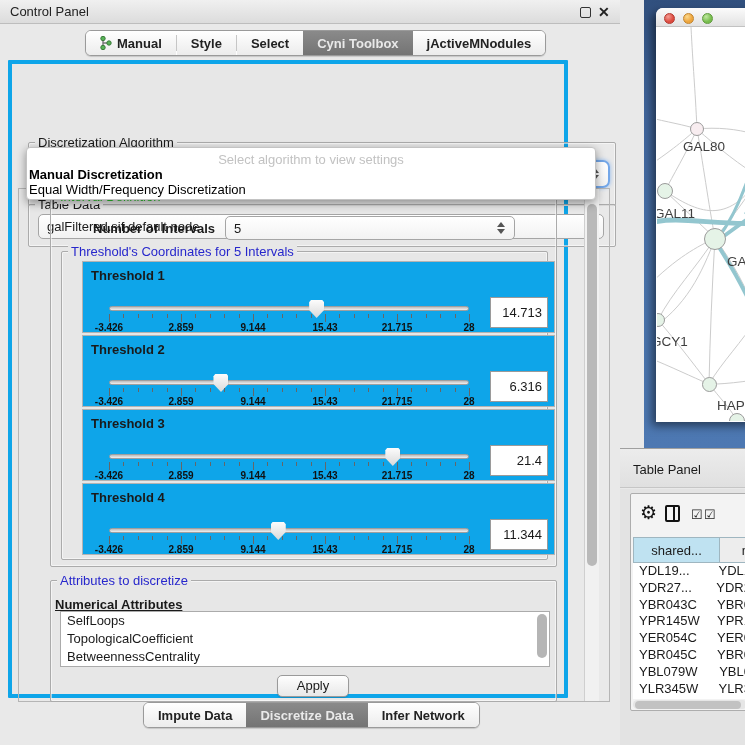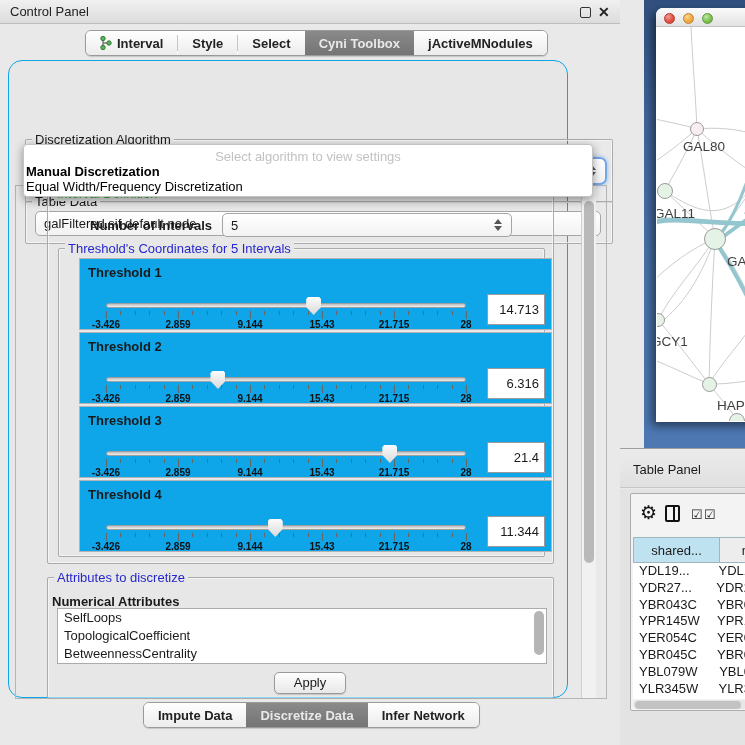--- a/index.html
+++ b/index.html
@@ -16,21 +16,21 @@
   #close-ico { left:598px; font-weight:bold; font-size:14px; top:4px; }
 
   
   .seg-bar { position:absolute; display:flex; background:#fdfdfd; border:1px solid #9a9a9a; border-radius:6px; overflow:hidden; height:26px; box-shadow:0 1px 1px rgba(0,0,0,.15); }
   .seg { display:flex; align-items:center; gap:5px; padding:0 14px; font-size:13px; font-weight:bold; color:#222; background:linear-gradient(#ffffff,#ececec); cursor:default; white-space:nowrap; }
   .seg.sel { background:linear-gradient(#8a8a8a,#747474); color:#e9e9e9; }
   .seg-sep { width:1px; background:#c6c6c6; margin:4px 0; }
 
   
   #main-panel { position:absolute; left:8px; top:60px; width:560px; height:638px;
-    border:1px solid #0ea5e9; border-radius:14px; background:#e7e7e7; }
+    border:4px solid #0ea5e9; border-radius:1px; background:#e7e7e7; }
 
   .groupbox { position:absolute; border:1px solid #ababab; border-radius:2px; box-shadow:inset 0 0 0 1px rgba(255,255,255,.55); }
   .group-title { position:absolute; top:-8px; left:6px; background:#e7e7e7; padding:0 3px; font-size:13px; }
   .gt-green { color:#2cc22c; }
   .gt-blue  { color:#2727cc; }
 
   .combo { position:absolute; background:linear-gradient(#ffffff,#f2f2f2); border:1px solid #a5a5a5; border-radius:5px; font-size:13px; display:flex; align-items:center; padding:0 8px; }
   .spin-arrows { position:absolute; right:9px; top:50%; transform:translateY(-50%); width:8px; height:12px; }
   .spin-arrows:before, .spin-arrows:after { content:""; position:absolute; left:0; border-left:4px solid transparent; border-right:4px solid transparent; }
   .spin-arrows:before { top:0; border-bottom:5px solid #555; }
@@ -72,21 +72,21 @@
   .th-ticks { position:absolute; left:26px; top:52px; width:360px; height:8px; }
   .th-tick { position:absolute; top:0; width:1px; background:#666; }
   .th-tick.minor { height:4px; }
   .th-tick.major { height:8px; }
   .th-ticklabels { position:absolute; left:26px; top:60px; width:360px; height:11px;padding-left:20px; }
   .th-ticklabel { position:absolute; transform:translateX(-50%); font-size:10px; font-weight:bold; color:#111; white-space:nowrap; }
   .th-value { position:absolute; right:6px; top:35px; width:58px; height:31px; background:#fff;
     border:1px solid #9a9a9a; font-size:13px; text-align:right; padding:7px 5px 0 0; }
 
   #attr-group { left:38px; top:516px; width:507px; height:122px; }
-  #attr-list-title { position:absolute; left:4px; top:16px; font-size:13px; font-weight:bold; }
+  #attr-list-title { position:absolute; left:4px; top:16px; font-size:13px; font-weight:bold;text-decoration:underline; }
   #attr-list { position:absolute; left:9px; top:30px; width:490px; height:56px; background:#fff; border:1px solid #ababab; overflow:hidden; }
   .attr-item { font-size:13px; height:18px; line-height:18px; padding-left:6px; white-space:nowrap; }
   #attr-scroll { position:absolute; right:2px; top:2px; width:10px; height:44px; background:#b5b5b5; border-radius:5px; }
 
   #apply-btn { position:absolute; left:265px; top:611px; width:72px; height:22px;
     background:linear-gradient(#fefefe,#e8e8e8); border:1px solid #9a9a9a; border-radius:5px;
     font-size:13px; text-align:center; line-height:20px; box-shadow:0 1px 1px rgba(0,0,0,.15); }
 
   
   #desktop { position:absolute; left:644px; top:0; width:125px; height:448px;
@@ -143,21 +143,21 @@
 
   <div class="seg-bar" id="top-tab-bar" style="left:85px; top:30px;">
       <div class="seg">
         <svg class="net-ico" viewBox="0 0 12 14">
           <line x1="3" y1="3" x2="3" y2="11" stroke="#777" stroke-width="1.4"></line>
           <line x1="3" y1="7" x2="9" y2="7" stroke="#777" stroke-width="1.4"></line>
           <circle cx="3" cy="2.5" r="2.2" fill="#57b357" stroke="#3a7a3a"></circle>
           <circle cx="3" cy="11.5" r="2.2" fill="#57b357" stroke="#3a7a3a"></circle>
           <circle cx="9" cy="7" r="2.2" fill="#57b357" stroke="#3a7a3a"></circle>
         </svg>
-        <span>Interval</span>
+        <span>Manual</span>
       </div>
       <span class="seg-sep"></span>
       <div class="seg">
         <span>Style</span>
       </div>
       <span class="seg-sep"></span>
       <div class="seg">
         <span>Select</span>
       </div>
       <div class="seg sel">

